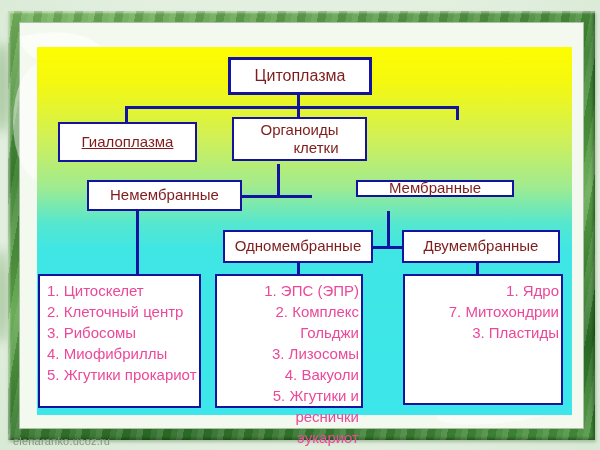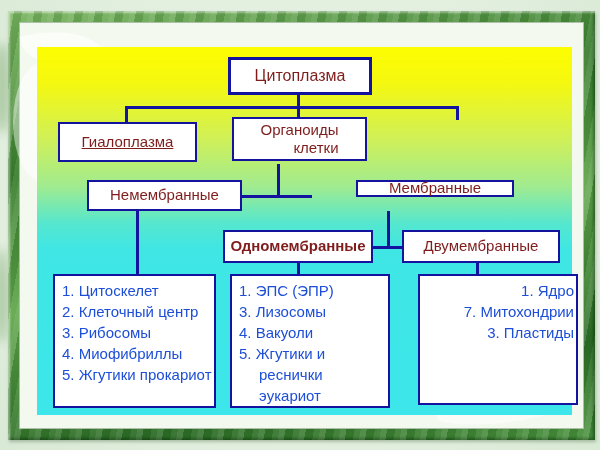--- a/index.html
+++ b/index.html
@@ -46,30 +46,30 @@
     border:2.5px solid #1313a0;color:#7f1d1d;
     display:flex;align-items:center;justify-content:center;
     text-align:right;font-size:15px;line-height:1.22;white-space:pre-line;
   }
   .bx-root{left:191px;top:10px;width:144px;height:38px;border-width:3px;font-size:16px;}
   .bx-gialo{left:21px;top:75px;width:139px;height:40px;text-decoration:underline;}
   .bx-organ{left:195px;top:70px;width:135px;height:44px;}
   .bx-vklyuch{left:358px;top:73px;width:143px;height:42px;}
   .bx-nemem{left:50px;top:133px;width:155px;height:31px;}
   .bx-mem{left:275px;top:133px;width:158px;height:17px;margin-left:44px;}
-  .bx-odno{left:186px;top:183px;width:150px;height:33px;font-weight:bold;}
+  .bx-odno{left:186px;top:183px;width:150px;height:33px;}
   .bx-dvu{left:365px;top:183px;width:158px;height:33px;}
   
   .listbox{
     position:absolute;box-sizing:border-box;background:#ffffff;
-    border:2.5px solid #1313a0;color:#1d4ed8;
-    font-size:15px;line-height:21px;padding:4px 2px 0 7px;margin-left:15px;
+    border:2.5px solid #1313a0;color:#ec4899;
+    font-size:15px;line-height:21px;padding:4px 2px 0 7px;
   }
   .list1{left:1px;top:227px;width:163px;height:134px;}
-  .list2{left:178px;top:227px;width:160px;height:134px;}
+  .list2{left:178px;top:227px;width:148px;height:134px;text-align:right;}
   .list3{left:366px;top:227px;width:160px;height:131px;text-align:right;}
   .li{padding-left:20px;text-indent:-20px;}
   
   .line{position:absolute;background:#1313a0;}
   .c-root-down{left:260px;top:48px;width:3px;height:14px;}
   .c-rail1{left:89px;top:59px;width:332px;height:3px;}
   .c-gialo{left:88px;top:59px;width:3px;height:16px;}
   .c-organ-top{left:260px;top:59px;width:3px;height:11px;}
   .c-vklyuch{left:419px;top:59px;width:3px;height:14px;}
   .c-organ-down{left:240px;top:117px;width:3px;height:34px;}
@@ -124,28 +124,30 @@
         <div class="listbox list1">
           <div class="li">1. Цитоскелет</div>
           <div class="li">2. Клеточный центр</div>
           <div class="li">3. Рибосомы</div>
           <div class="li">4. Миофибриллы</div>
           <div class="li">5. Жгутики прокариот</div>
         </div>
 
         <div class="listbox list2">
           <div class="li">1. ЭПС (ЭПР)</div>
+          <div class="li">2. Комплекс Гольджи</div>
           <div class="li">3. Лизосомы</div>
           <div class="li">4. Вакуоли</div>
           <div class="li">5. Жгутики и реснички эукариот</div>
         </div>
 
         <div class="listbox list3">
           <div class="li">1. Ядро</div>
           <div class="li">7. Митохондрии</div>
           <div class="li">3. Пластиды</div>
         </div>
 
       </div>
     </div>
   </div>
 
+  <div class="watermark">elenaranko.ucoz.ru</div>
 </div>
 
 </body></html>

